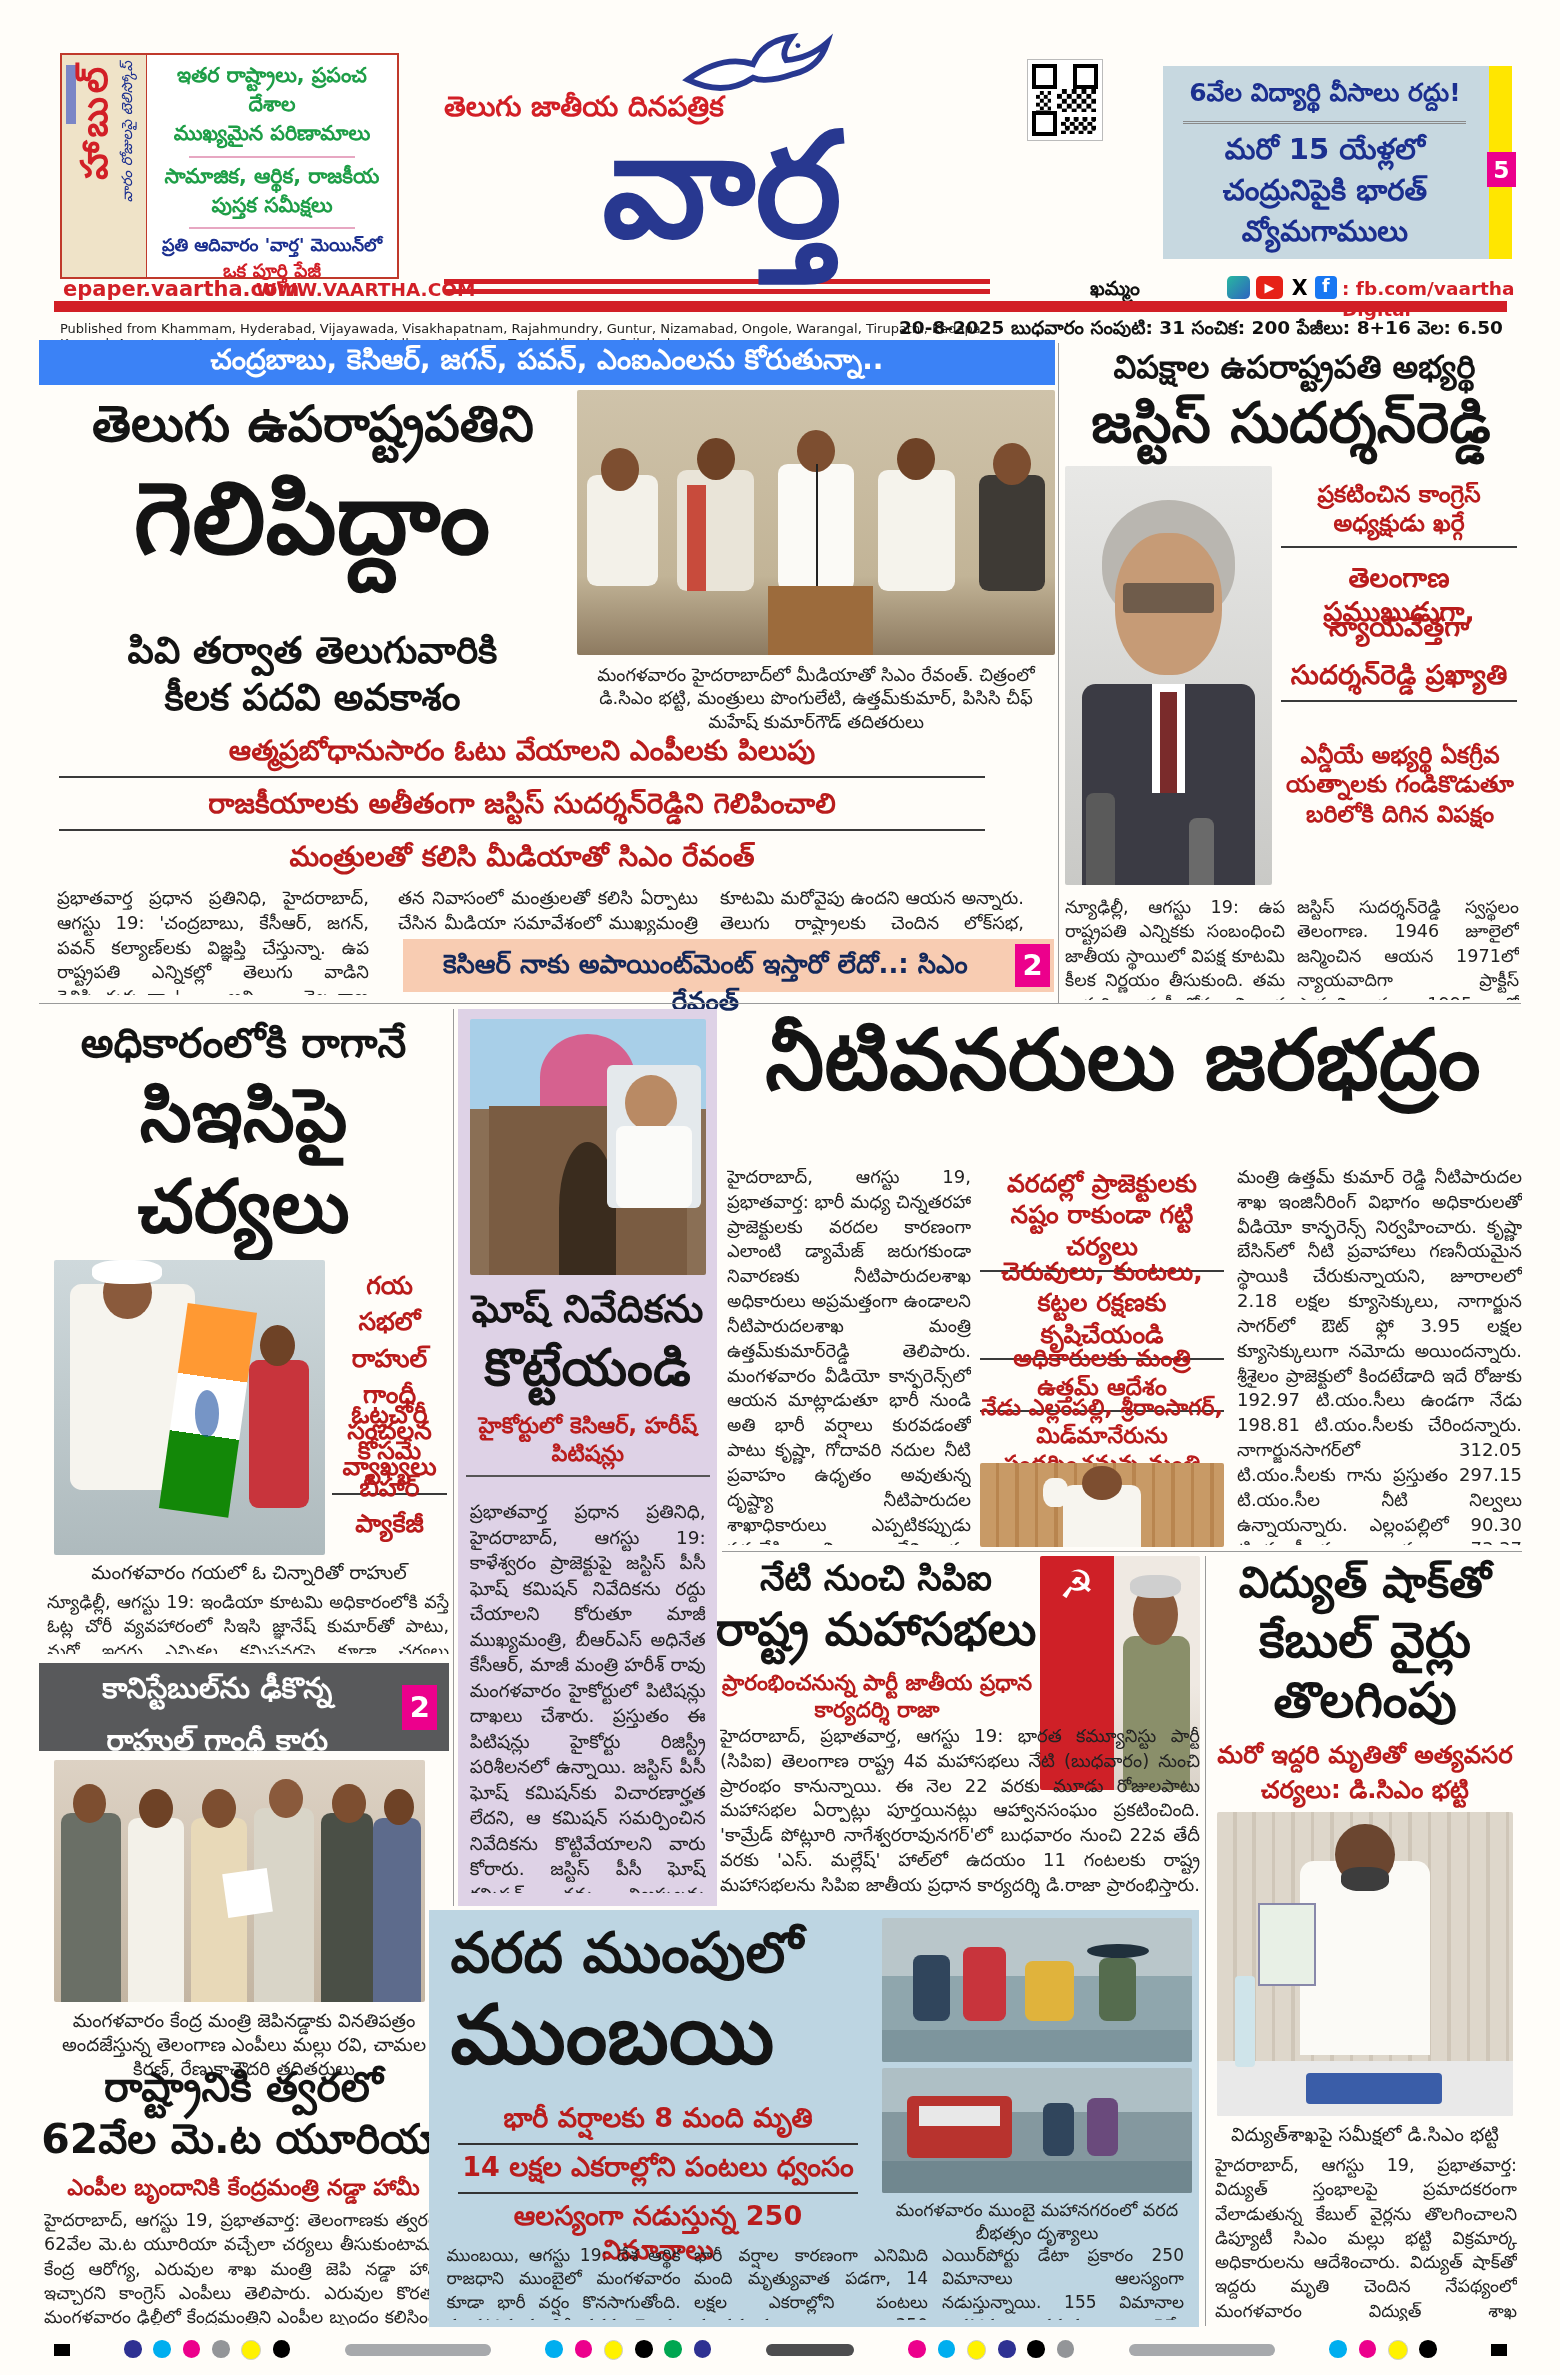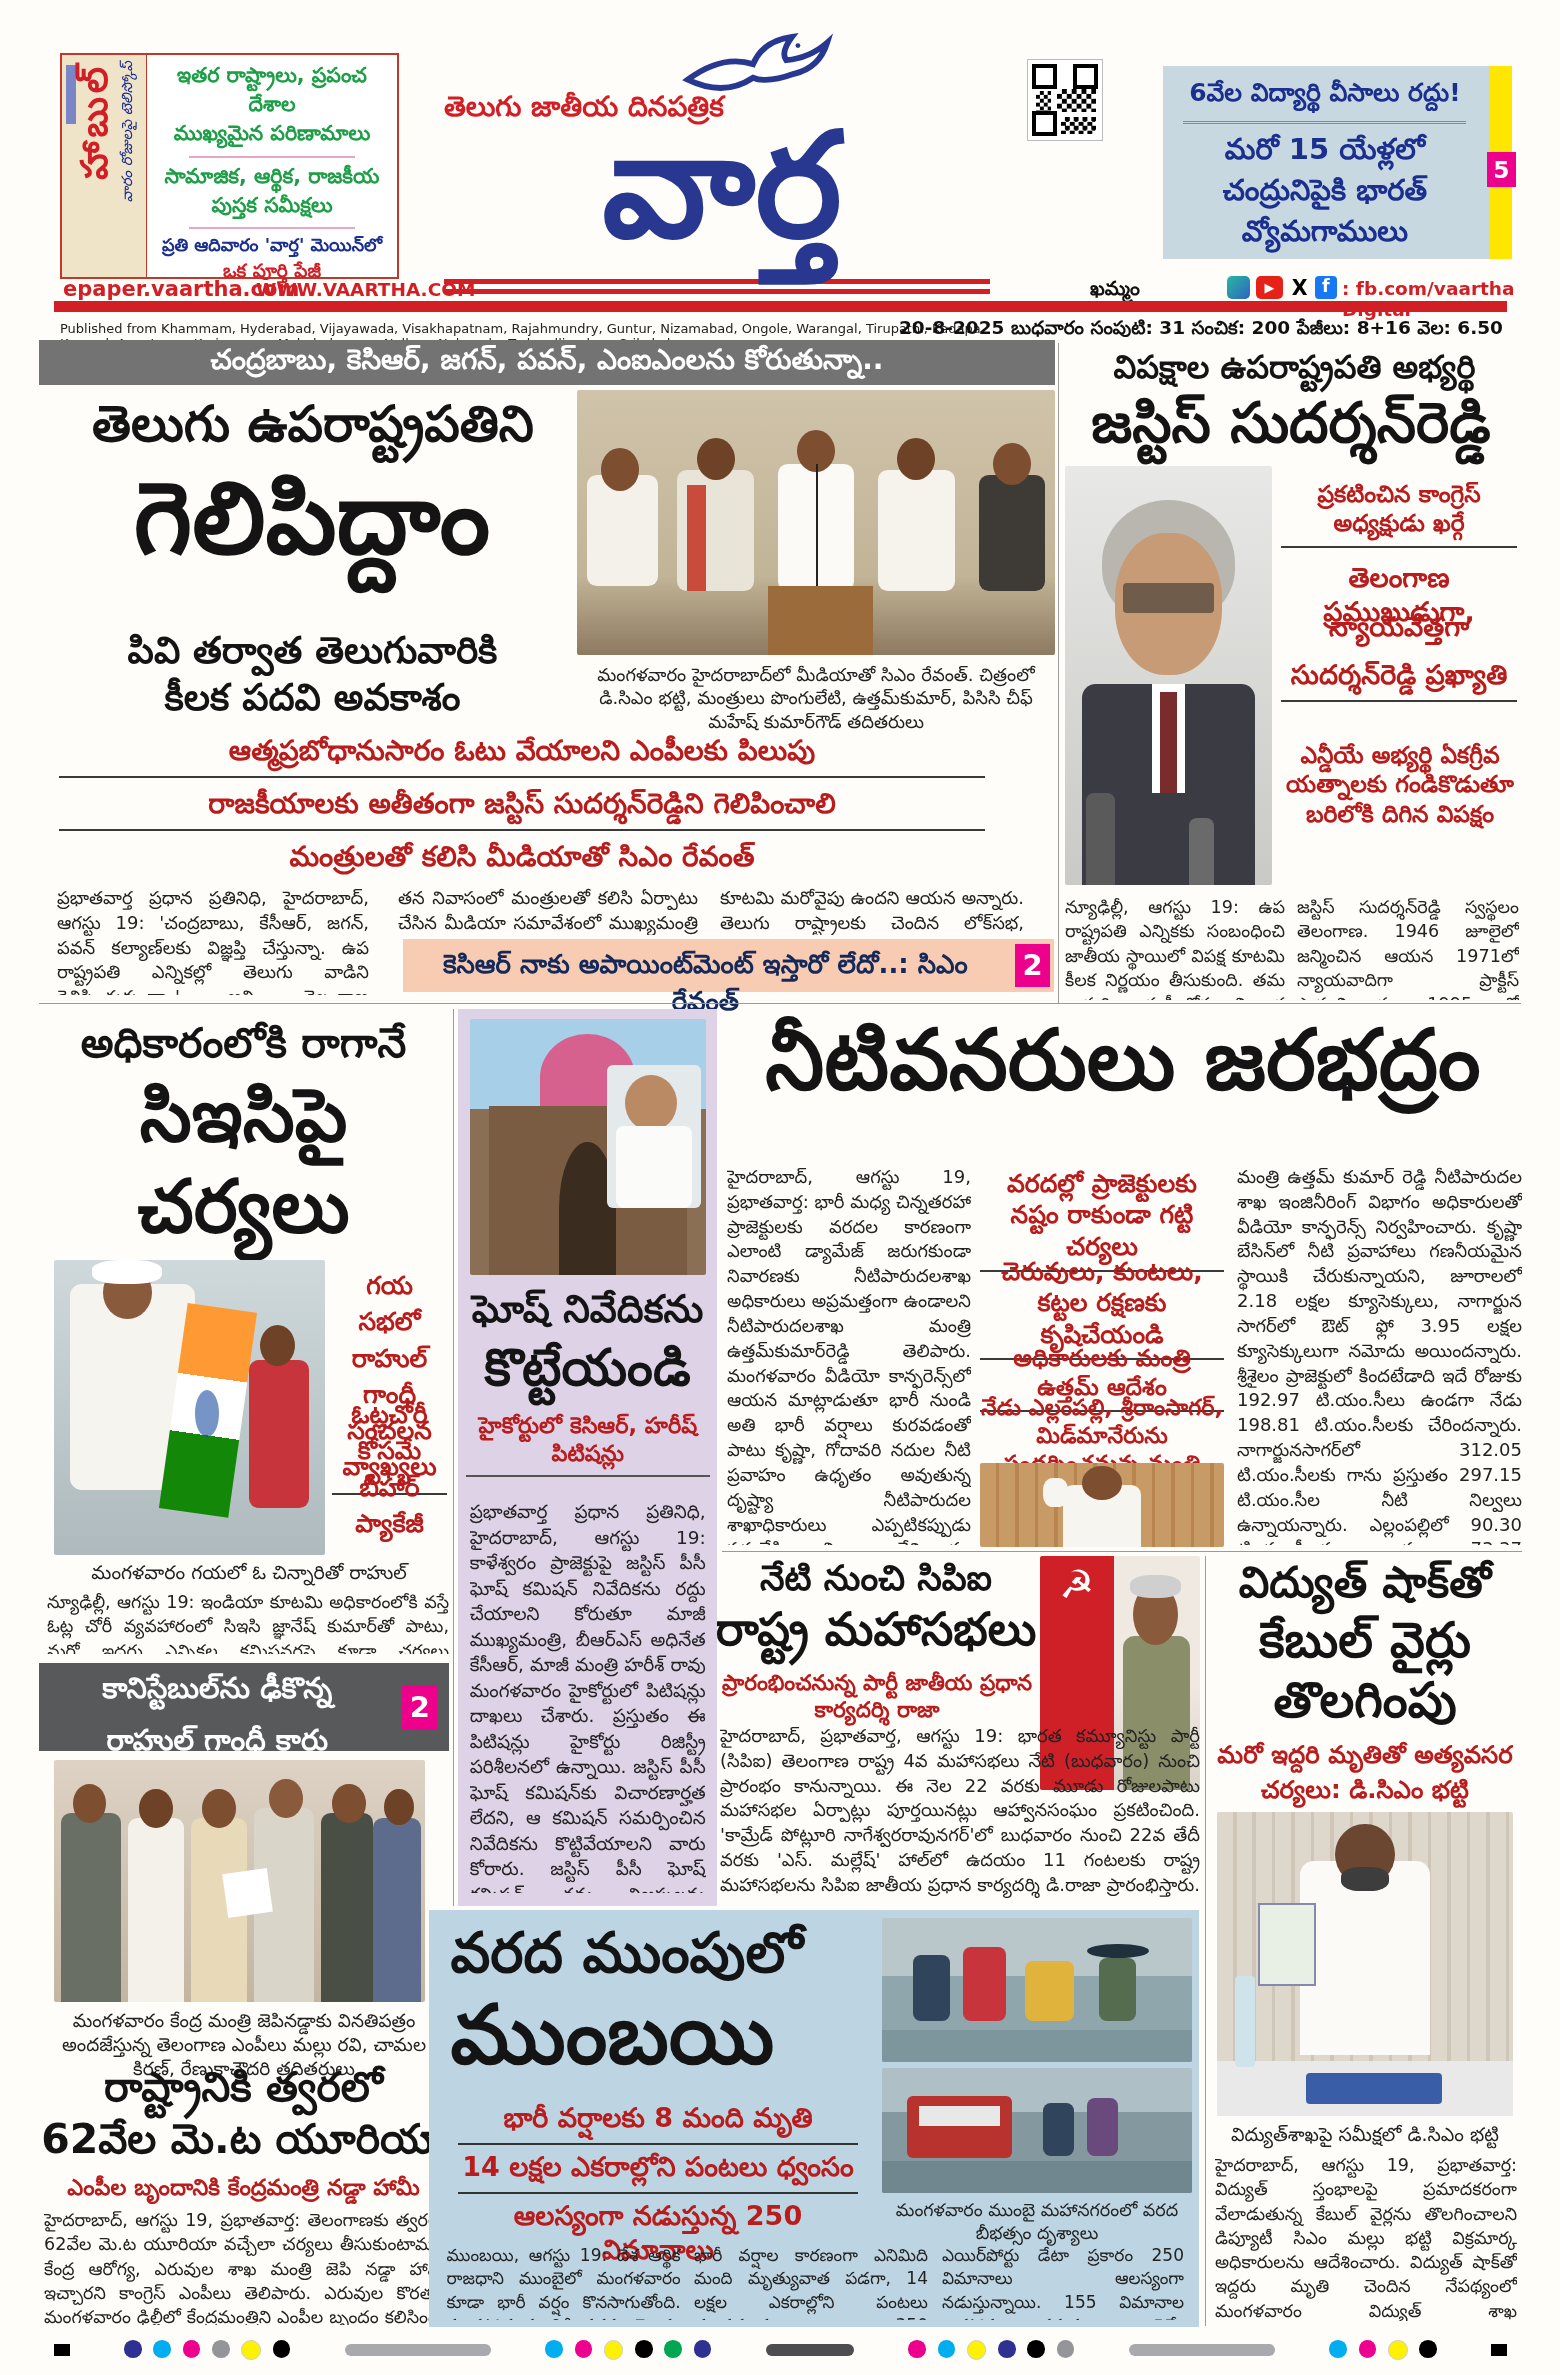--- a/index.html
+++ b/index.html
@@ -16,21 +16,21 @@
   .sub{font-weight:bold;color:#b91c1c;line-height:1.25;}
   .ul{border-bottom:2px solid #3a3a3a;padding-bottom:7.8px;}
   .body-txt{line-height:1.38;overflow:hidden;color:#222;}
   .cap{color:#222;line-height:1.3;}
   .vrule{position:absolute;width:1px;background:#9a9a9a;}
   .hrule{position:absolute;height:1px;background:#9a9a9a;}
   .photo{position:absolute;overflow:hidden;border-radius:2px;}
   .badge{position:absolute;background:#ec008c;color:#fff;font-weight:bold;
          display:flex;align-items:center;justify-content:center;}
   .dot{width:17.6px;height:17.6px;border-radius:50%;}
-  .kicker{background:#737373;color:#fff;font-weight:bold;display:flex;align-items:center;justify-content:center;}
+  .kicker{background:#3b82f6;color:#fff;font-weight:bold;display:flex;align-items:center;justify-content:center;}
   .graystrip{background:#58595b;color:#fff;font-weight:bold;}
   .peach{background:#f8ccb2;}
   .lavender{background:#ded2e6;}
   .bluebox{background:#c7d8e0;}
 </style>
 </head>
 <body>
 
 <div class="page">
 

